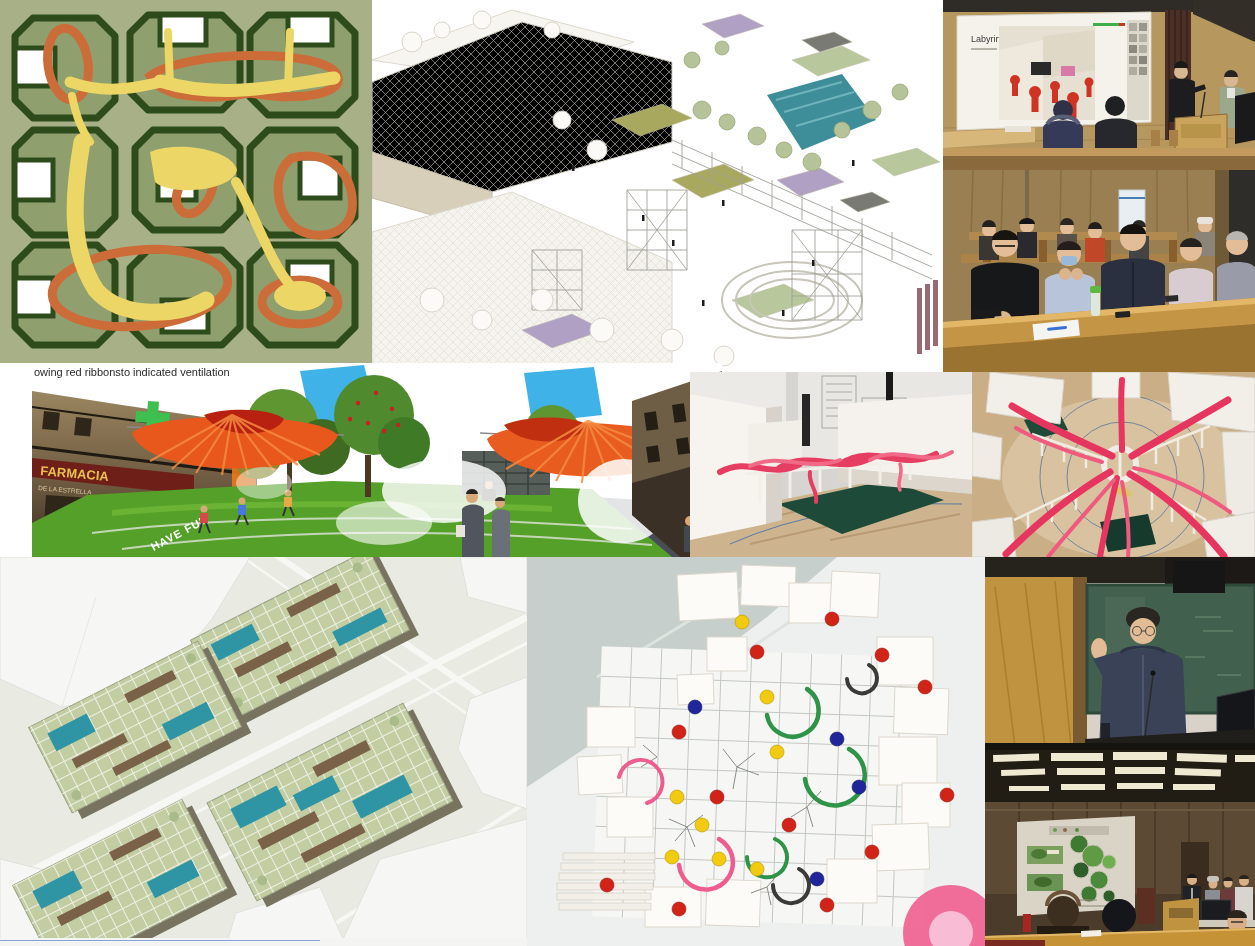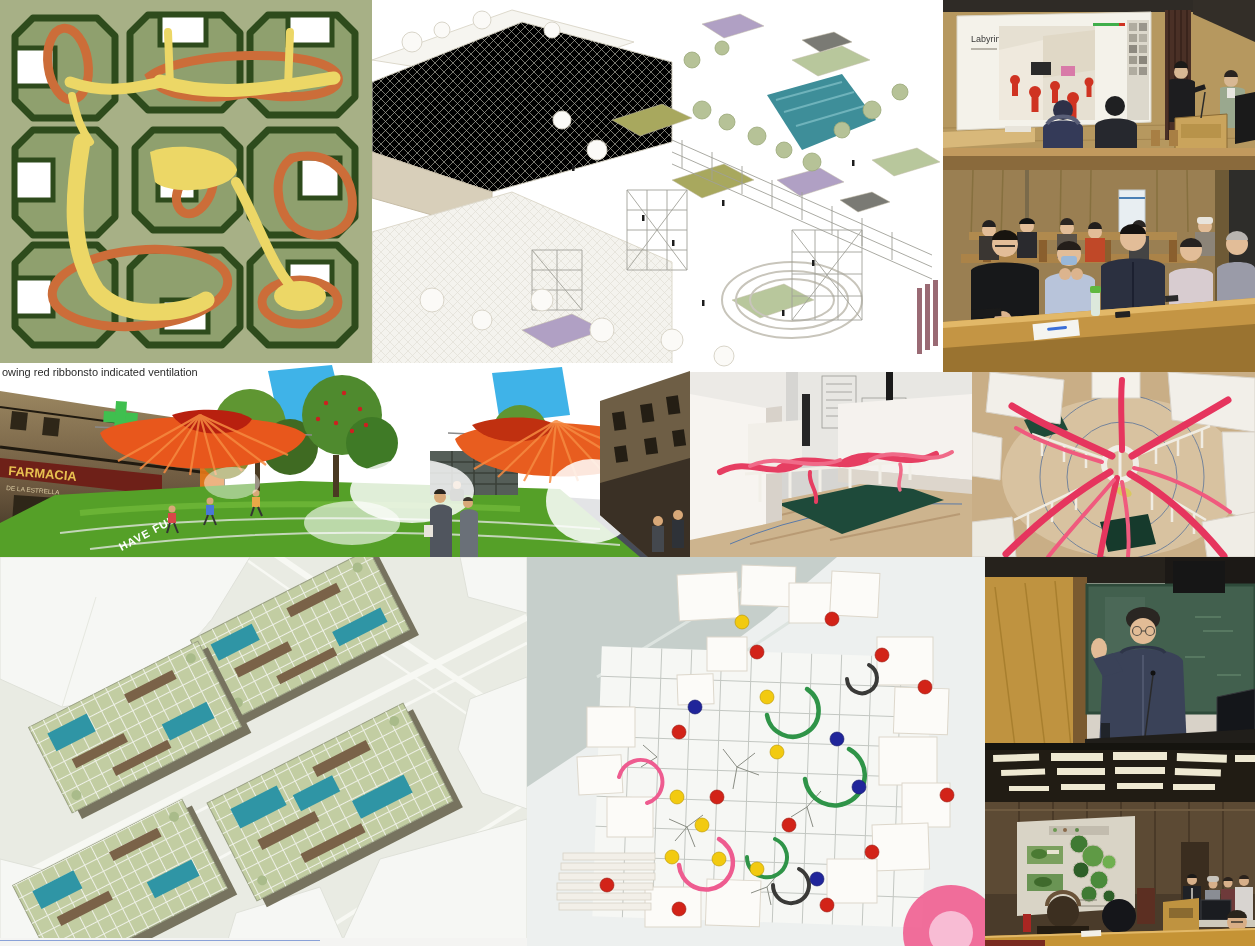--- a/index.html
+++ b/index.html
@@ -364,21 +364,21 @@
         <g transform="rotate(-6 112 158)">
             <rect x="90" y="152" width="46" height="16" fill="#f4f4f0"></rect>
             <rect x="104" y="157" width="20" height="3" rx="1.5" fill="#3a6fd8"></rect>
           </g>
         <rect x="28" y="140" width="30" height="8" fill="#1a1a1a" transform="rotate(-4 28 140)"></rect>
         <rect x="222" y="126" width="13" height="6" fill="#2a2a2a" transform="rotate(-4 222 126)"></rect>
       </g>
     </svg>
   </div>
 
-  <div class="tile" style="left:0;top:363px;width:690px;height:194px;background:#ffffff;">
+  <div class="tile" style="left:0;top:363px;width:690px;height:194px;background:#ffffff;padding-left:32px;">
     <svg width="690" height="194" viewBox="0 0 690 194">
       <rect width="690" height="194" fill="#ffffff"></rect>
       <text x="2" y="13" font-size="11" fill="#2a2a2a">owing red ribbonsto indicated ventilation</text>
 
       <g>
         <defs>
           <linearGradient id="sep" x1="0" y1="0" x2="0" y2="1">
             <stop offset="0" stop-color="#9a8660"></stop>
               <stop offset="0.55" stop-color="#6e5a40"></stop>
               <stop offset="1" stop-color="#382e20"></stop>

